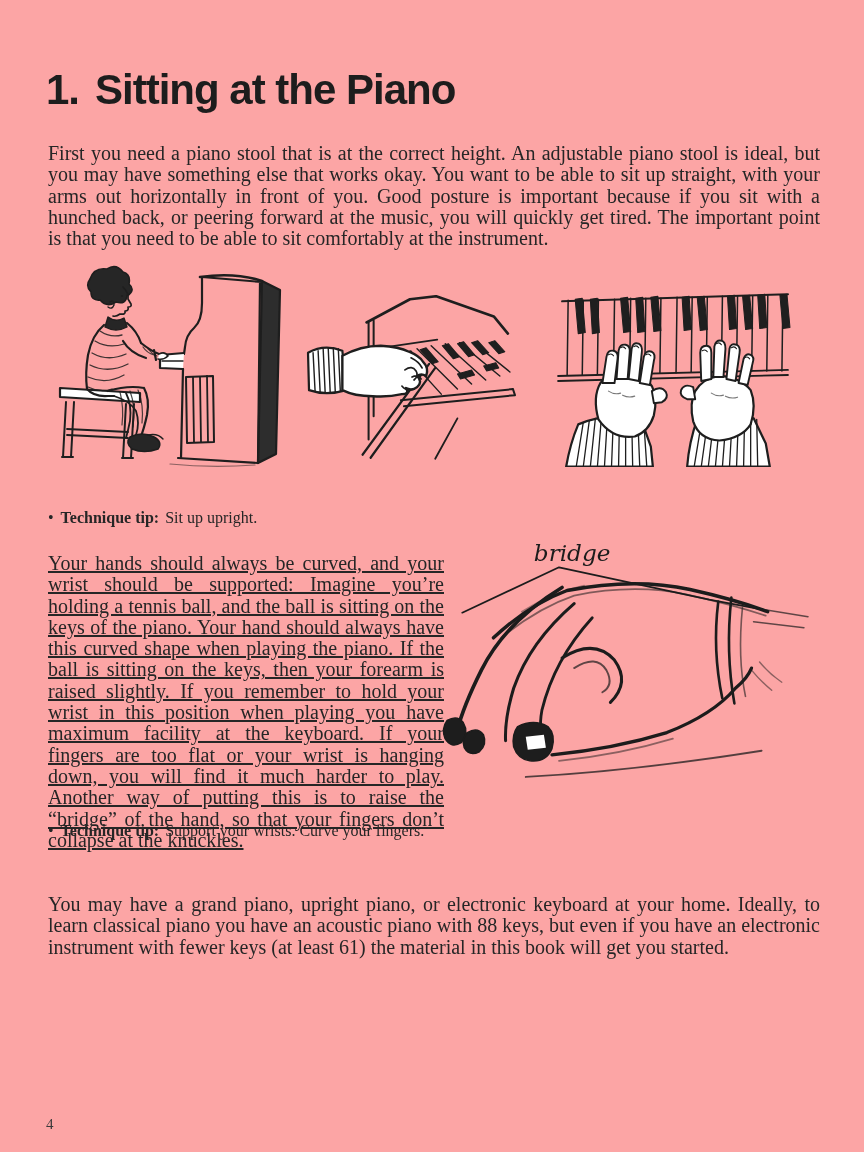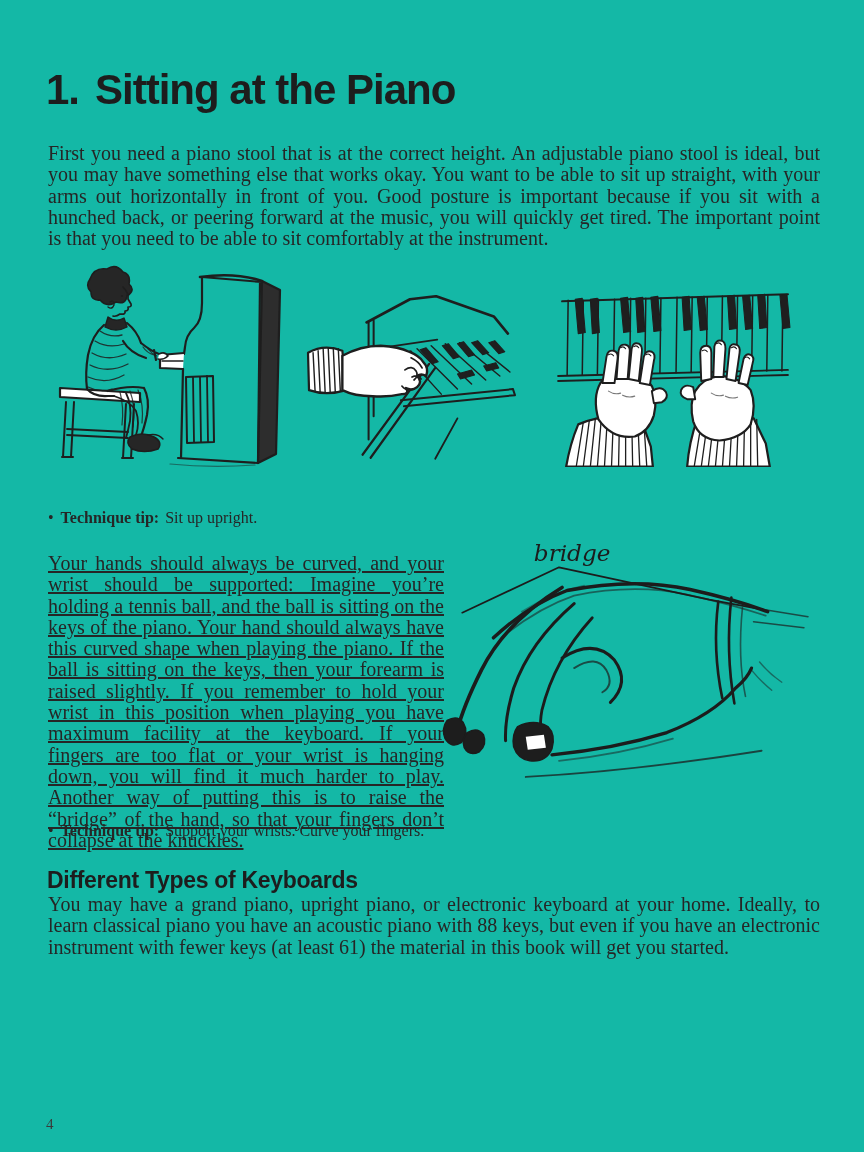--- a/index.html
+++ b/index.html
@@ -1,18 +1,18 @@
 <!DOCTYPE html>
 <html><head>
 <meta charset="utf-8">
 <style>
   html,body{margin:0;padding:0;background:#e8e8e8;}
   .page{
     position:relative;width:864px;height:1152px;margin:0 auto;
-    background:#14b8a6;overflow:hidden;
+    background:#fca5a5;overflow:hidden;
     font-family:"Liberation Serif",serif;color:#262626;
   }
   .abs{position:absolute;}
   .chapter-title{
     left:46px;top:40px;width:760px;
     font-family:"Liberation Sans",sans-serif;font-weight:800;
     font-size:42px;line-height:44px;letter-spacing:-1px;color:#1d1d1d;
     white-space:nowrap;
   }
   .chapter-num{margin-right:16px;}
@@ -173,19 +173,18 @@
         <path d="M118,234 Q180,228 232,212 Q278,194 300,168 Q312,158 316,148" stroke-width="3.2"></path>
         <path d="M125,240 Q185,234 238,218" stroke-width="1.7" stroke-opacity="0.5"></path>
         <path d="M92,256 Q200,250 326,230" stroke-width="1.8" stroke-opacity="0.75"></path>
         <path d="M316,150 Q326,162 336,170 M324,142 Q334,154 346,162" stroke-width="1.4" stroke-opacity="0.5"></path>
       </g>
     </svg>
   </div>
 
   <p class="abs tip tip2"><span class="bullet">•</span><span class="tiplabel">Technique tip:</span><span>Support your wrists. Curve your fingers.</span></p>
 
-  <h3 class="abs kbhead">Different Types of Keyboards</h3>
 
   <p class="abs bodytext kbpara">You may have a grand piano, upright piano, or electronic keyboard at your home. Ideally, to learn classical piano you have an acoustic piano with 88 keys, but even if you have an electronic instrument with fewer keys (at least 61) the material in this book will get you started.</p>
 
   <div class="abs pagenum">4</div>
 
 </div>
 
 </body></html>

